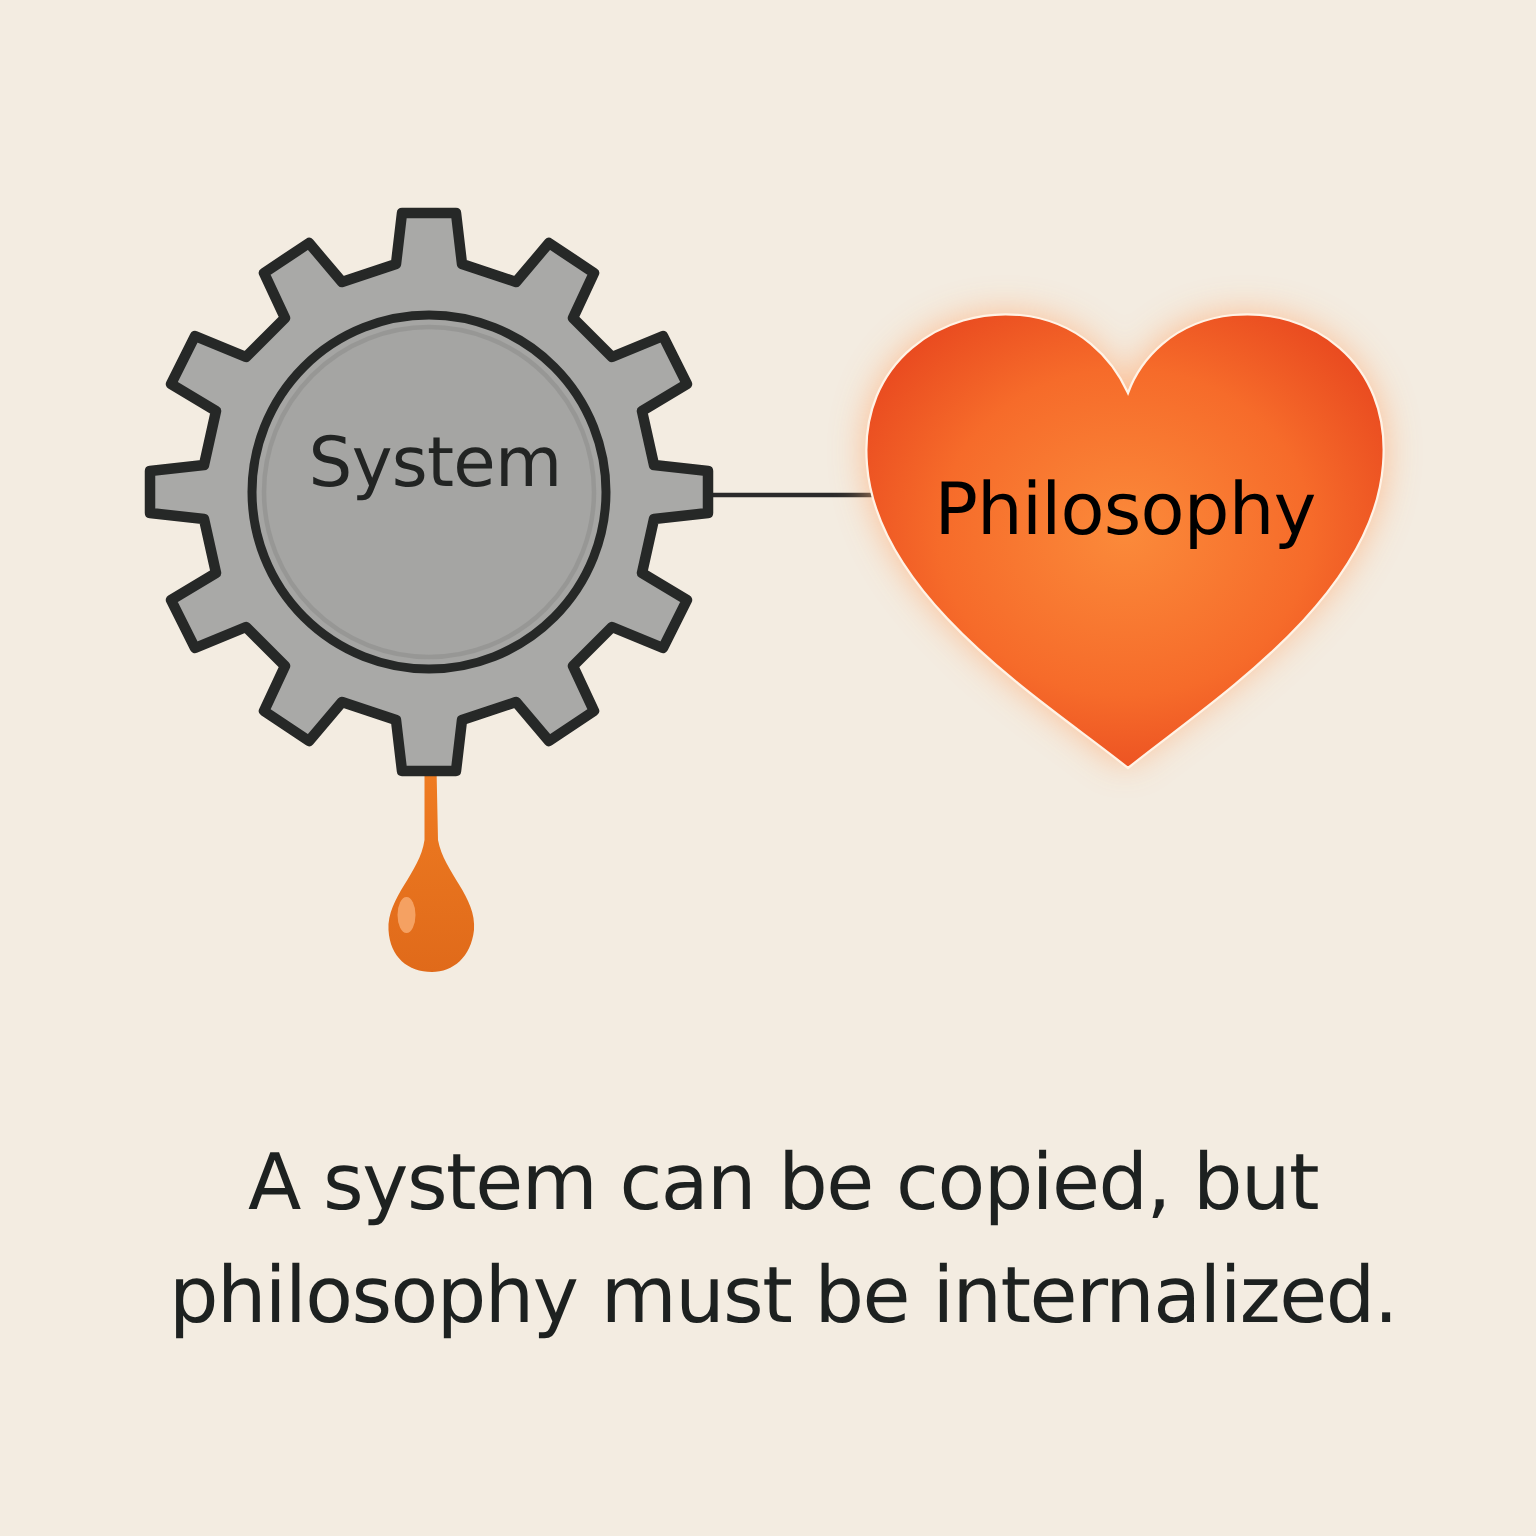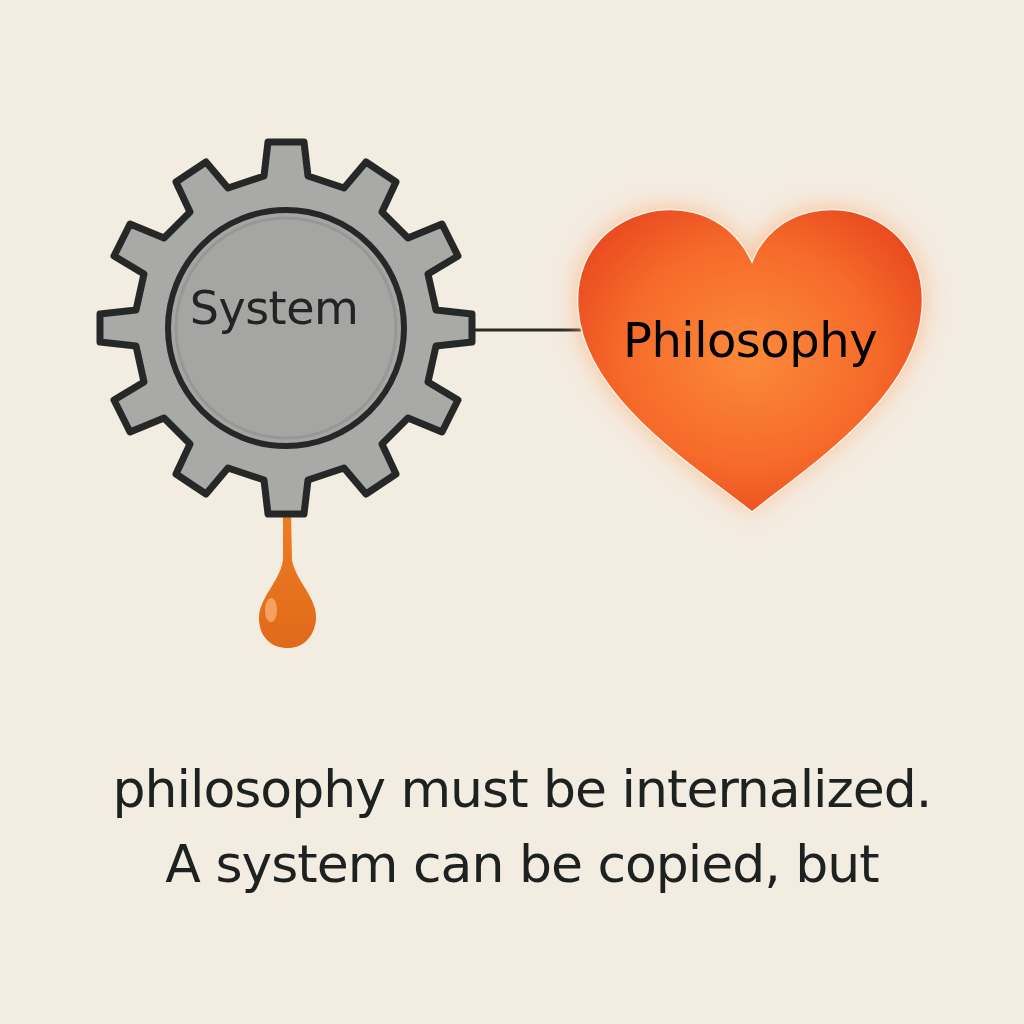--- a/index.html
+++ b/index.html
@@ -6,21 +6,21 @@
     body {
       width: 1024px; height: 1024px;
       background: #f3ece1;
       position: relative;
       overflow: hidden;
       font-family: "DejaVu Sans", "Liberation Sans", sans-serif;
     }
     .canvas { position: absolute; left: 0; top: 0; width: 1024px; height: 1024px; }
     .gear-label {
       position: absolute;
-      left: 156px; top: 258px; width: 236px; height: 100px;
+      left: 172px; top: 258px; width: 236px; height: 100px;
       display: flex; align-items: center; justify-content: center;
       font-size: 46px; font-weight: 500; color: #222423;
       letter-spacing: -0.5px;
     }
     .heart-label {
       position: absolute;
       left: 590px; top: 290px; width: 320px; height: 100px;
       display: flex; align-items: center; justify-content: center;
       font-size: 48px; font-weight: 500; color: #000000;
       letter-spacing: -0.5px;
@@ -85,15 +85,15 @@
 
   <path d="M 750 510 C 700 470 585 400 578 310 C 572 240 630 205 680 210 C 720 214 742 240 750 262 C 758 240 780 214 820 210 C 870 205 928 240 922 310 C 915 400 800 470 750 510 Z" fill="#ffb07a" filter="url(#glow)" opacity="0.8"></path>
 
   <path d="M 752 512 C 700 470 585 400 578 310 C 572 240 630 205 680 210 C 720 214 742 240 752 262 C 760 240 782 214 822 210 C 872 205 928 240 922 310 C 915 400 804 470 752 512 Z" fill="url(#heartGrad)" stroke="#fff3e6" stroke-width="1.5"></path>
 </svg>
 
 <div class="gear-label">System</div>
 <div class="heart-label">Philosophy</div>
 
 <div class="caption">
+  <div>A system can be copied, but</div>
   <div>philosophy must be internalized.</div>
-  <div>A system can be copied, but</div>
 </div>
 
 </body></html>

